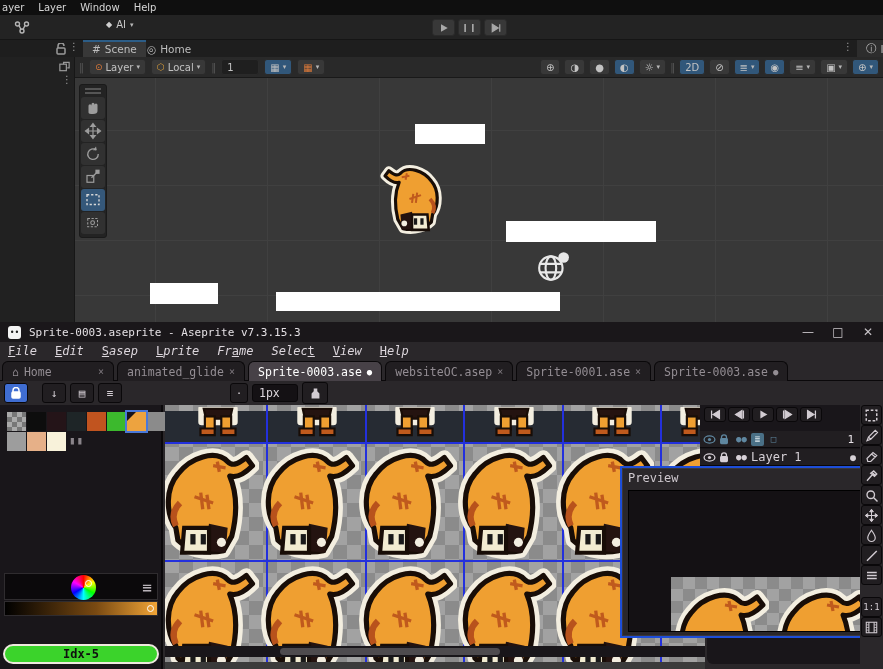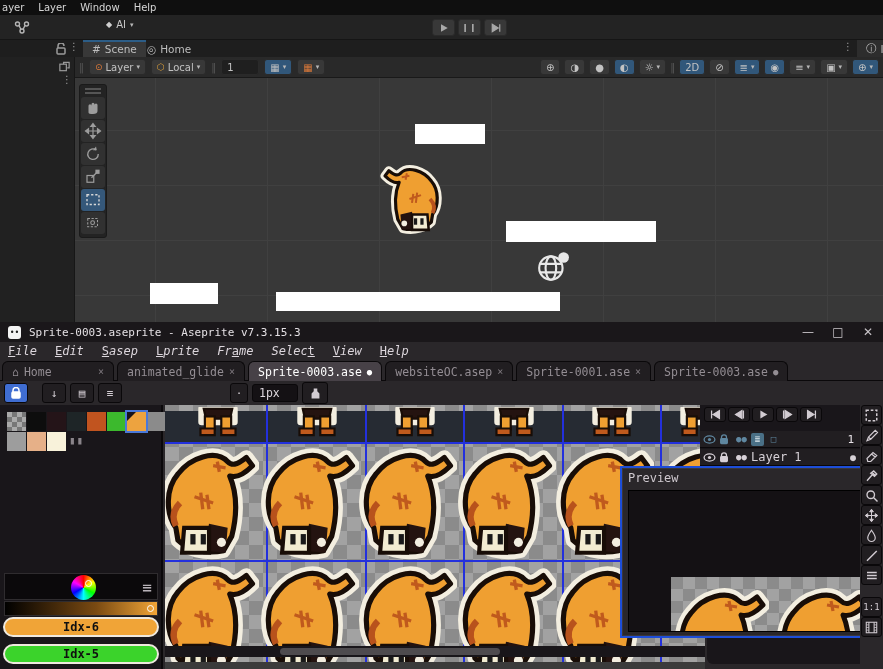--- a/index.html
+++ b/index.html
@@ -515,21 +515,20 @@
       <span class="abs" style="left:69px;top:29px;color:#8a848a;font-size:11px;letter-spacing:1px">▮▮</span>
 
       <div id="colorbox">
         <div id="wheel"></div>
         <span class="abs" style="right:5px;top:4px;color:#b8b2b8">≡</span>
       </div>
       <div id="gradbar">
           <div class="ring"></div>
         </div>
 
-      <div class="idxbtn" style="top: 212px; background: rgb(240, 164, 55);">Idx-6</div>
       <div class="idxbtn" style="top: 239px; background: rgb(59, 211, 43);">Idx-5</div>
     </div>
 
     <div id="ase-canvas" class="abs">
       <div id="topband"></div>
 
       <svg class="cell-sprite" style="left:30px;top:2px" width="46" height="32" viewBox="0 0 42 26">
           <use href="#legs"></use>
         </svg>
       <svg class="cell-sprite" style="left:129px;top:2px" width="46" height="32" viewBox="0 0 42 26">

